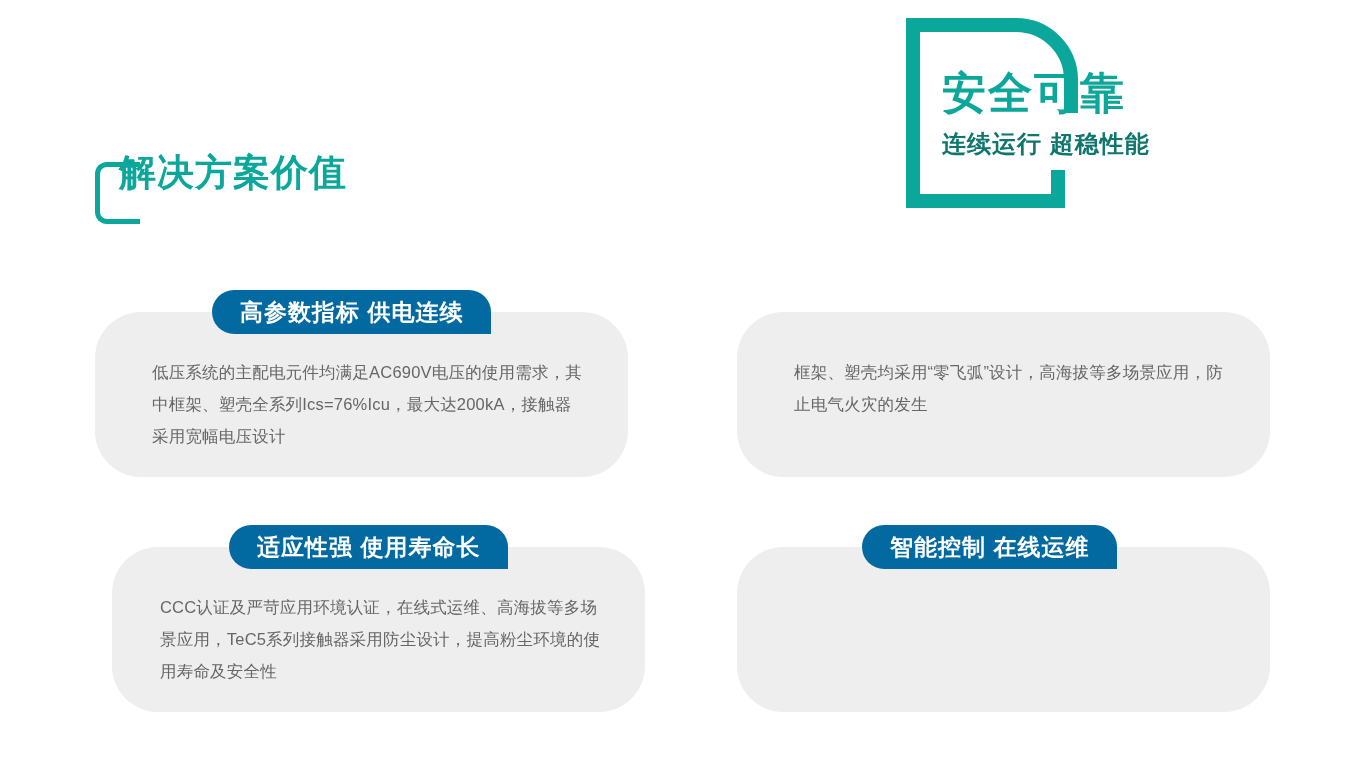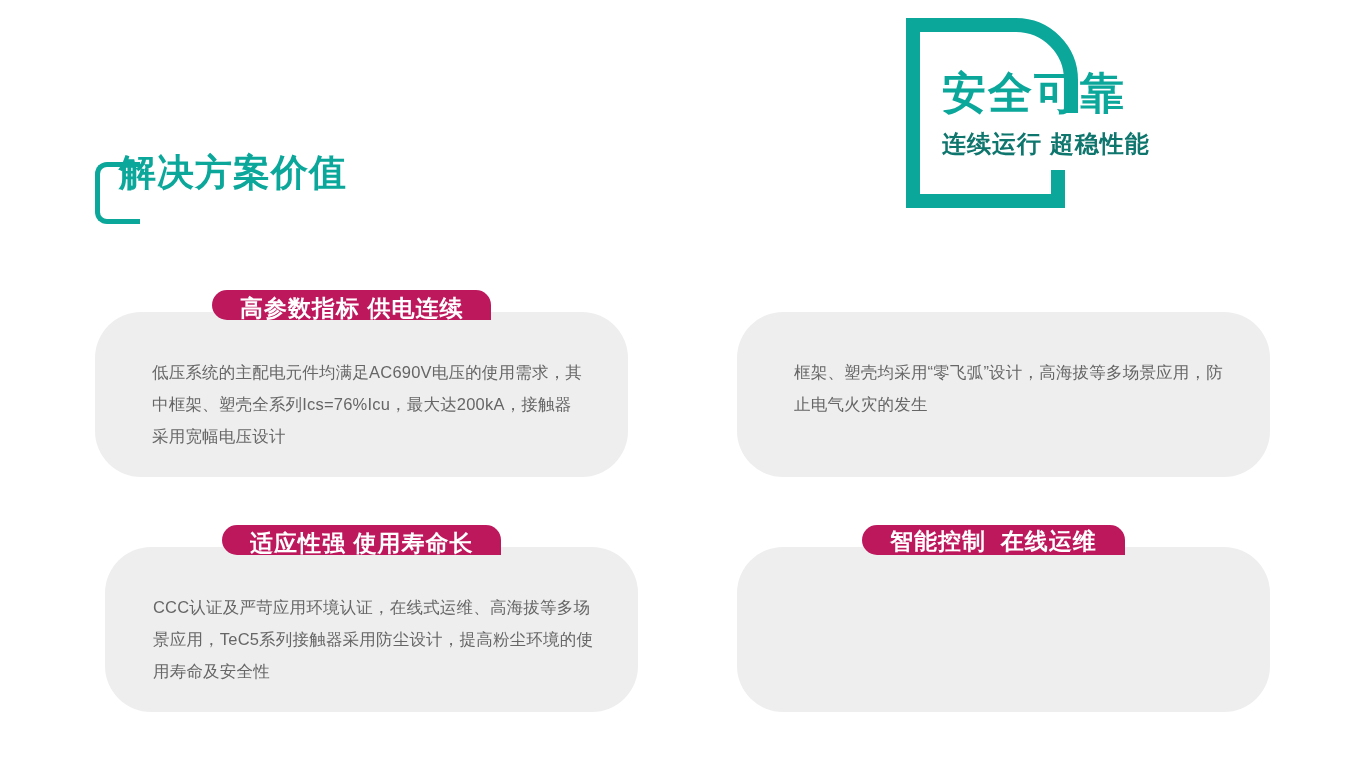--- a/index.html
+++ b/index.html
@@ -66,30 +66,30 @@
 
   
   .card{
     position:absolute;
     width:533px;height:165px;
     background:#eeeeee;
     border-radius:46px 46px 46px 46px;
   }
   .card.c1{left:95px;top:312px;}
   .card.c2{left:737px;top:312px;}
-  .card.c3{left:105px;top:547px;}
-  .card.c4{left:737px;top:547px;font-family:Liberation Mono, monospace;}
+  .card.c3{left:112px;top:547px;}
+  .card.c4{left:737px;top:547px;}
 
   .badge{
     position:absolute;
     top:-22px;
-    height:30px;
-    background:#be185d;
+    height:44px;
+    background:#0369a1;
     border-radius:24px 24px 0 24px;
-    display:flex;align-items:flex-end;justify-content:center;
+    display:flex;align-items:center;justify-content:center;
     padding:0 28px;
     box-sizing:border-box;
   }
   .card.c1 .badge{left:117px;}
   .card.c2 .badge{left:118px;}
   .card.c3 .badge{left:117px;}
   .card.c4 .badge{left:125px;}
 
   .badge-text{
     color:#ffffff;font-size:23px;font-weight:bold;

